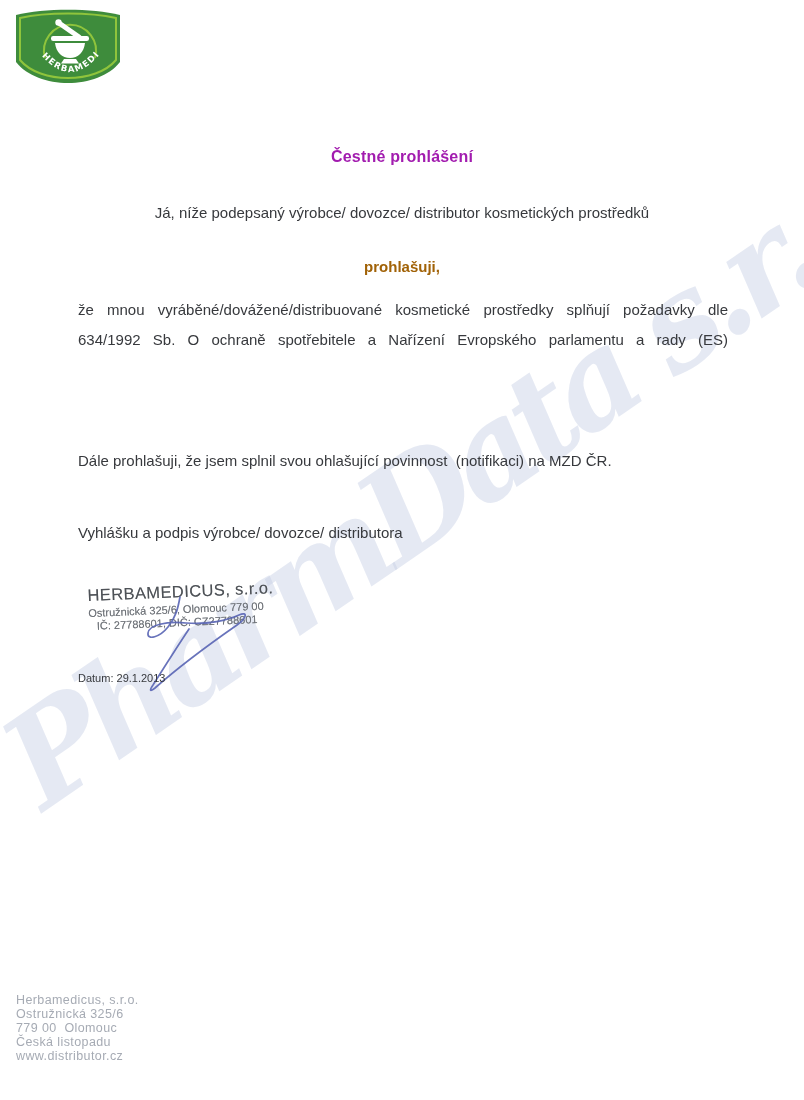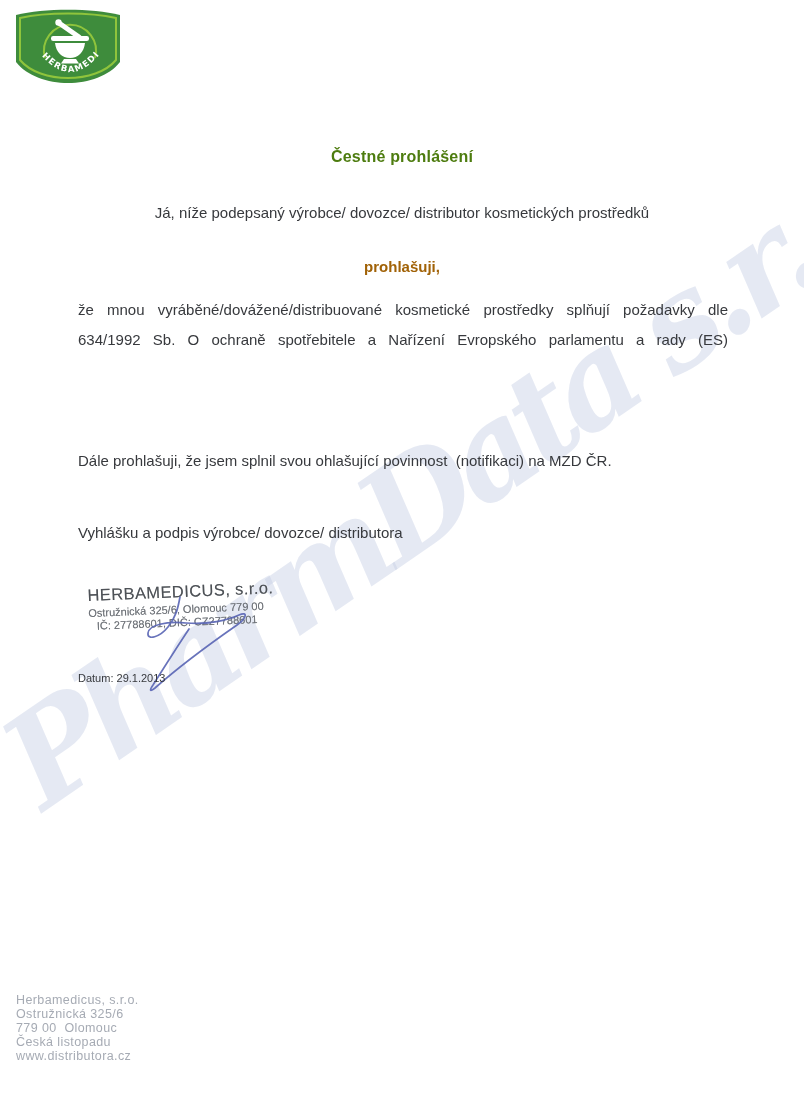--- a/index.html
+++ b/index.html
@@ -29,21 +29,21 @@
     letter-spacing: -9px;
     color: rgba(198,206,228,0.45);
     white-space: nowrap;
     pointer-events: none;
     z-index: 0;
   }
 
   .content { position: absolute; inset: 0; z-index: 1; }
 
   .centered { position: absolute; left: 0; width: 804px; text-align: center; }
-  .title   { top: 148px; font-size: 16px; font-weight: bold; color: #4d7c0f; letter-spacing: .2px; }
+  .title   { top: 148px; font-size: 16px; font-weight: bold; color: #a21caf; letter-spacing: .2px; }
   .intro   { top: 204px; font-size: 15px; }
   .declare { top: 258px; font-size: 15px; font-weight: bold; color: #a16207; }
 
   .para1 { position: absolute; left: 78px; top: 295px; width: 650px;
            font-size: 15px; line-height: 29.5px; }
   .para1 .jline { text-align: justify; text-align-last: justify; }
   .para2 { position: absolute; left: 78px; top: 452px; width: 690px;
            font-size: 15px; white-space: pre-wrap; }
   .stamp-caption { position: absolute; left: 78px; top: 524px; font-size: 15px; }
   .date-line { position: absolute; left: 78px; top: 672px; font-size: 11px; }
@@ -123,17 +123,17 @@
       <path d="M44,3 C42,14 40,23 32,33 C24,43 11,47 12,39 C13,31 30,27 50,29 C72,31 92,26 103,21 C112,17 111,24 101,31 C78,47 46,70 19,94 C14,98 13,97 17,91 C29,72 43,50 53,35" fill="none" stroke="#5864b4" stroke-width="1.7" stroke-linecap="round" opacity="0.9"></path>
     </svg>
 
     <div class="date-line">Datum: 29.1.2013</div>
 
     <div class="footer">
       <div>Herbamedicus, s.r.o.</div>
       <div>Ostružnická 325/6</div>
       <div>779 00  Olomouc</div>
       <div>Česká listopadu</div>
-      <div>www.distributora.cz</div>
+      <div>www.distributor.cz</div>
     </div>
 
   </div>
 </div>
 
 </body></html>

